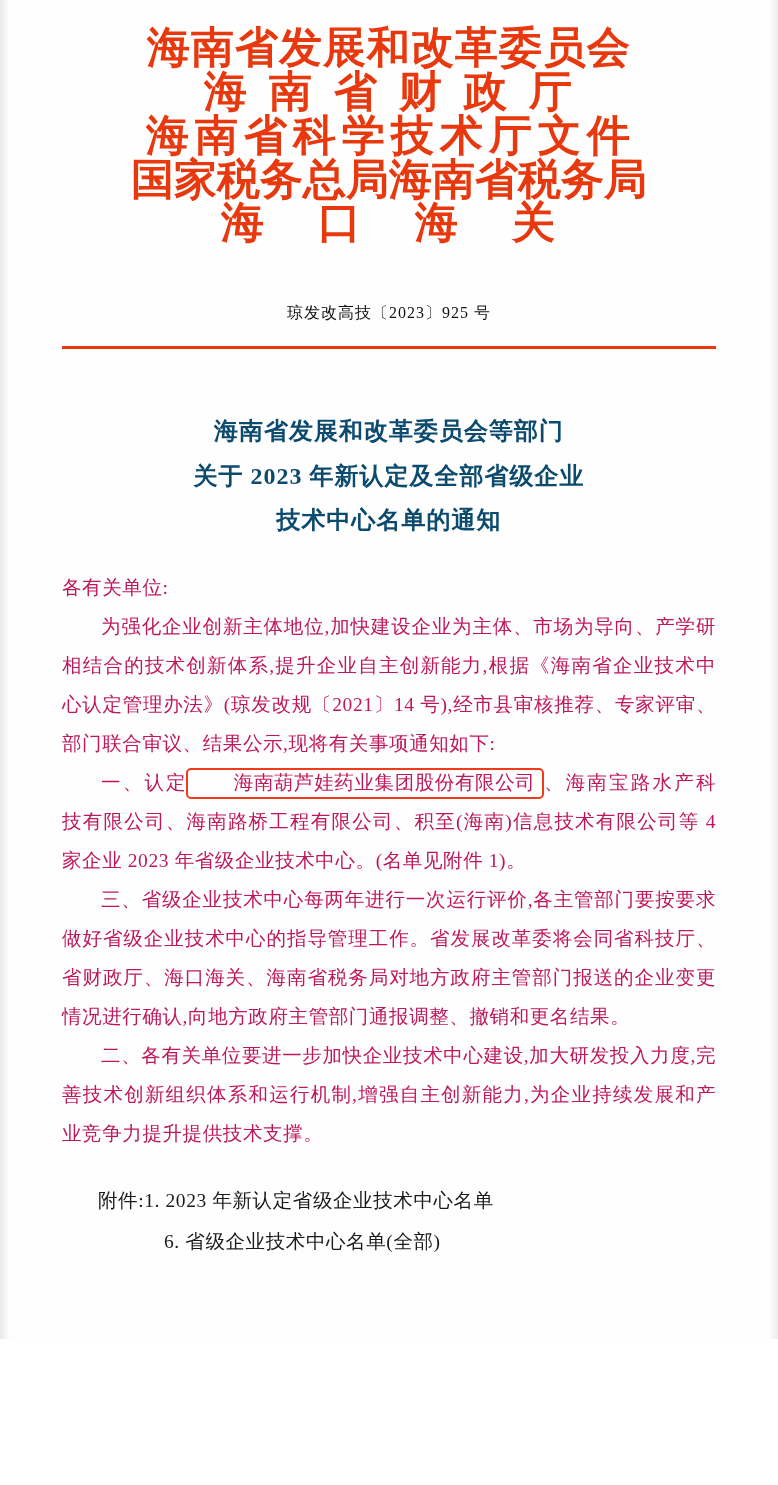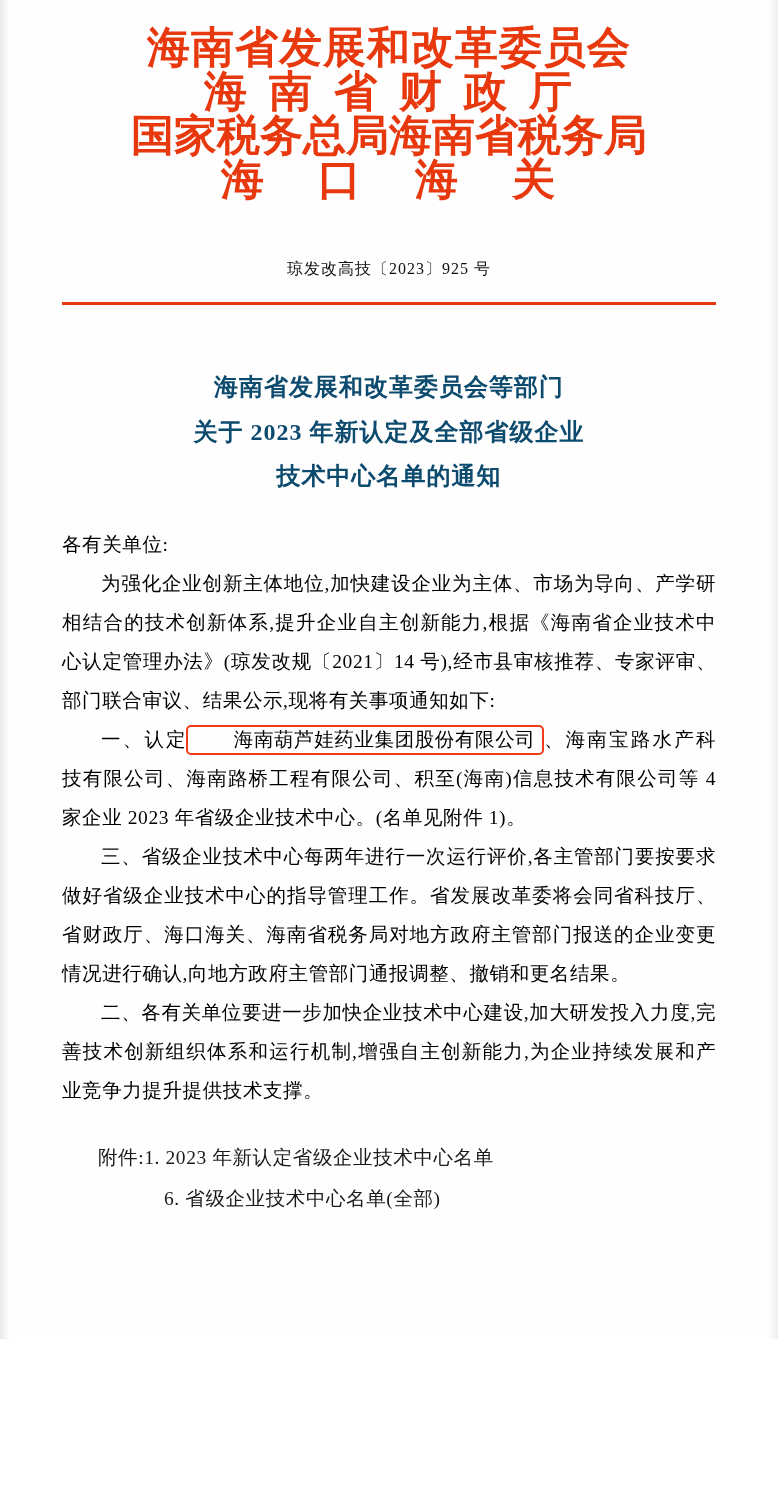--- a/index.html
+++ b/index.html
@@ -82,21 +82,21 @@
     line-height: 1.85;
     letter-spacing: 1px;
     color: #0c4a6e;
   }
   
   .body-text {
     margin-top: 26px;
     font-size: 19.5px;
     line-height: 2.0;
     letter-spacing: 0.6px;
-    color: #000000;
+    color: #be185d;
     text-align: justify;
   }
   .salutation {
     margin: 0 0 0 0;
   }
   .para {
     margin: 0;
     text-indent: 2em;
   }
   .attach {
@@ -131,20 +131,21 @@
 </head>
 <body>
 
 <div class="page">
   <div class="edge-left"></div>
   <div class="edge-right"></div>
 
   <div class="letterhead">
     <div class="lh-line lh-1">海南省发展和改革委员会</div>
     <div class="lh-line lh-2">海南省财政厅</div>
+    <div class="lh-line lh-3">海南省科学技术厅文件</div>
     <div class="lh-line lh-4">国家税务总局海南省税务局</div>
     <div class="lh-line lh-5">海口海关</div>
   </div>
 
   <div class="docnum">琼发改高技〔2023〕925 号</div>
   <div class="red-rule"></div>
 
   <div class="title">
     <div>海南省发展和改革委员会等部门</div>
     <div>关于 2023 年新认定及全部省级企业</div>

